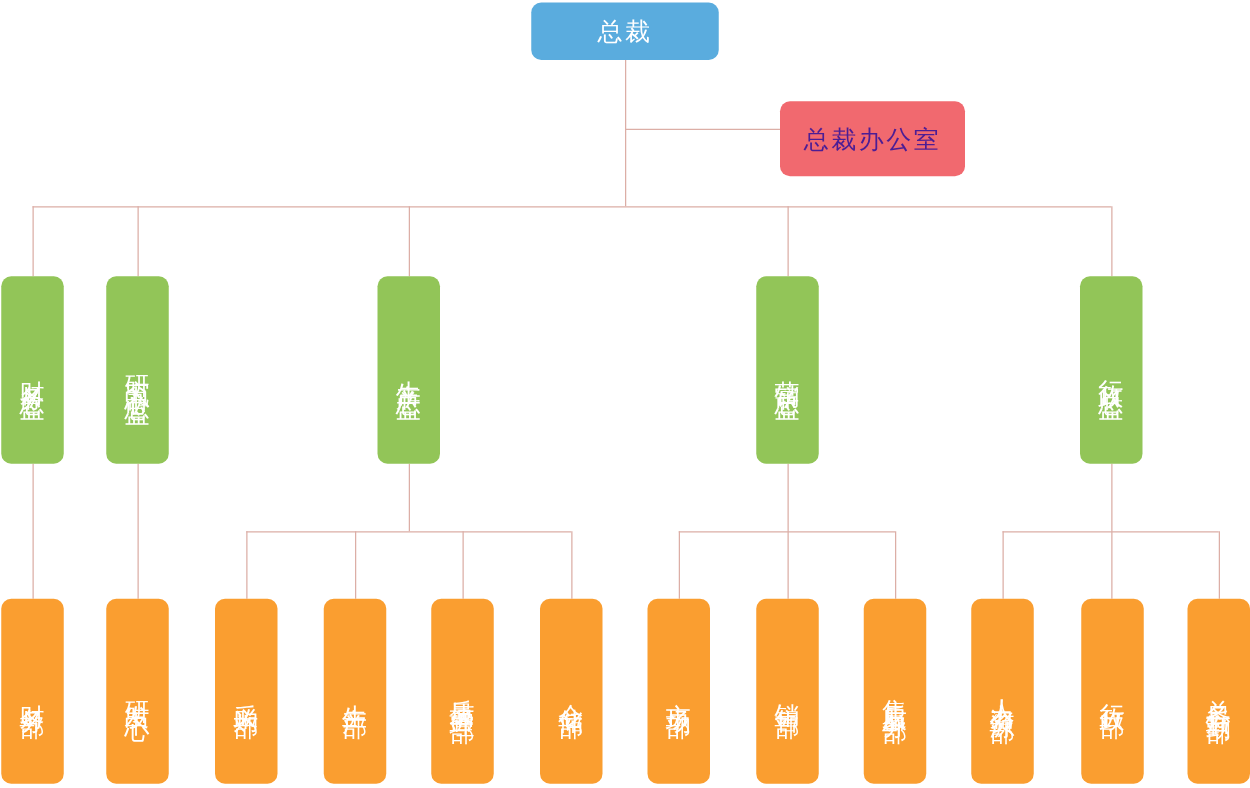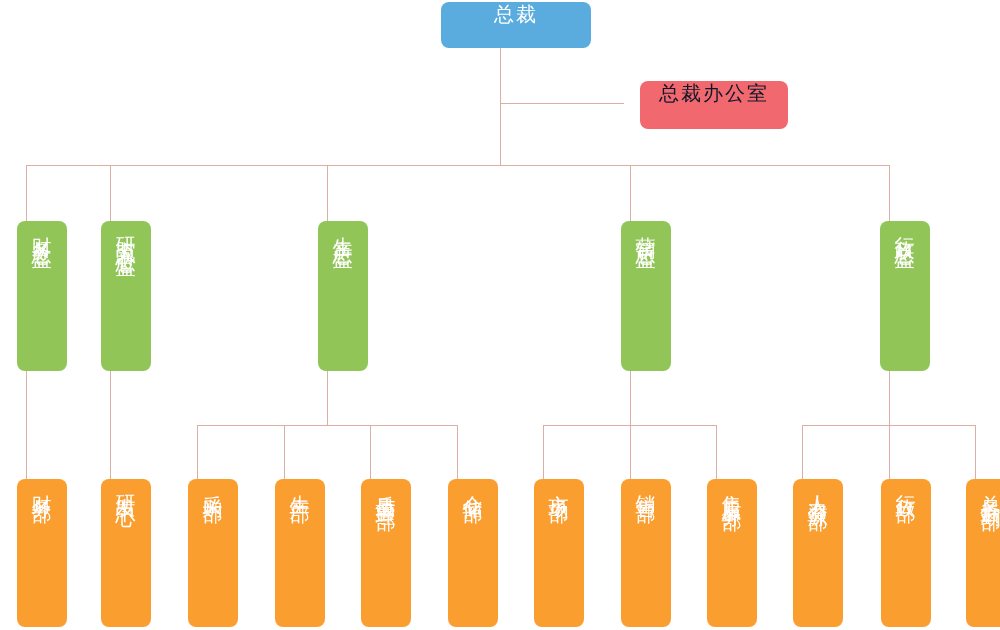--- a/index.html
+++ b/index.html
@@ -17,24 +17,23 @@
   }
   .line {
     position: absolute;
     background: #DCAEA6;
   }
   .node {
     position: absolute;
     border-radius: 8px;
     color: #ffffff;
     display: flex;
-    align-items: flex-start;
+    align-items: center;
     justify-content: center;
     box-sizing: border-box;
-    margin-left: 16px;
   }
   .node span {
     font-size: 20px;
     line-height: 1.2;
     white-space: nowrap;
   }
   .node.horizontal span {
     letter-spacing: 2px;
   }
   .node.vertical span {
@@ -68,21 +67,21 @@
     <div class="line" style="left: 543px; top: 425px; width: 173px; height: 1px; background: rgb(220, 174, 166);"></div>
     <div class="line" style="left: 543px; top: 425px; width: 1px; height: 54px; background: rgb(220, 174, 166);"></div>
     <div class="line" style="left: 716px; top: 425px; width: 1px; height: 54px; background: rgb(220, 174, 166);"></div>
     <div class="line" style="left: 889px; top: 371px; width: 1px; height: 108px; background: rgb(220, 174, 166);"></div>
     <div class="line" style="left: 802px; top: 425px; width: 173px; height: 1px; background: rgb(220, 174, 166);"></div>
     <div class="line" style="left: 802px; top: 425px; width: 1px; height: 54px; background: rgb(220, 174, 166);"></div>
     <div class="line" style="left: 975px; top: 425px; width: 1px; height: 54px; background: rgb(220, 174, 166);"></div>
     <div class="node horizontal" style="left: 425px; top: 2px; width: 150px; height: 46px; background: rgb(90, 172, 222); color: rgb(255, 255, 255);">
       <span>总裁</span>
     </div>
-    <div class="node horizontal" style="left: 624px; top: 81px; width: 148px; height: 48px; background: rgb(241, 105, 111); color: #0f172a;">
+    <div class="node horizontal" style="left: 624px; top: 81px; width: 148px; height: 60px; background: rgb(241, 105, 111); color: #4c1d95;">
       <span>总裁办公室</span>
     </div>
     <div class="node vertical" style="left: 1px; top: 221px; width: 50px; height: 150px; background: rgb(146, 197, 88); color: rgb(255, 255, 255);">
       <span>财务总监</span>
     </div>
     <div class="node vertical" style="left: 85px; top: 221px; width: 50px; height: 150px; background: rgb(146, 197, 88); color: rgb(255, 255, 255);">
       <span>研究中心总监</span>
     </div>
     <div class="node vertical" style="left: 302px; top: 221px; width: 50px; height: 150px; background: rgb(146, 197, 88); color: rgb(255, 255, 255);">
       <span>生产总监</span>

